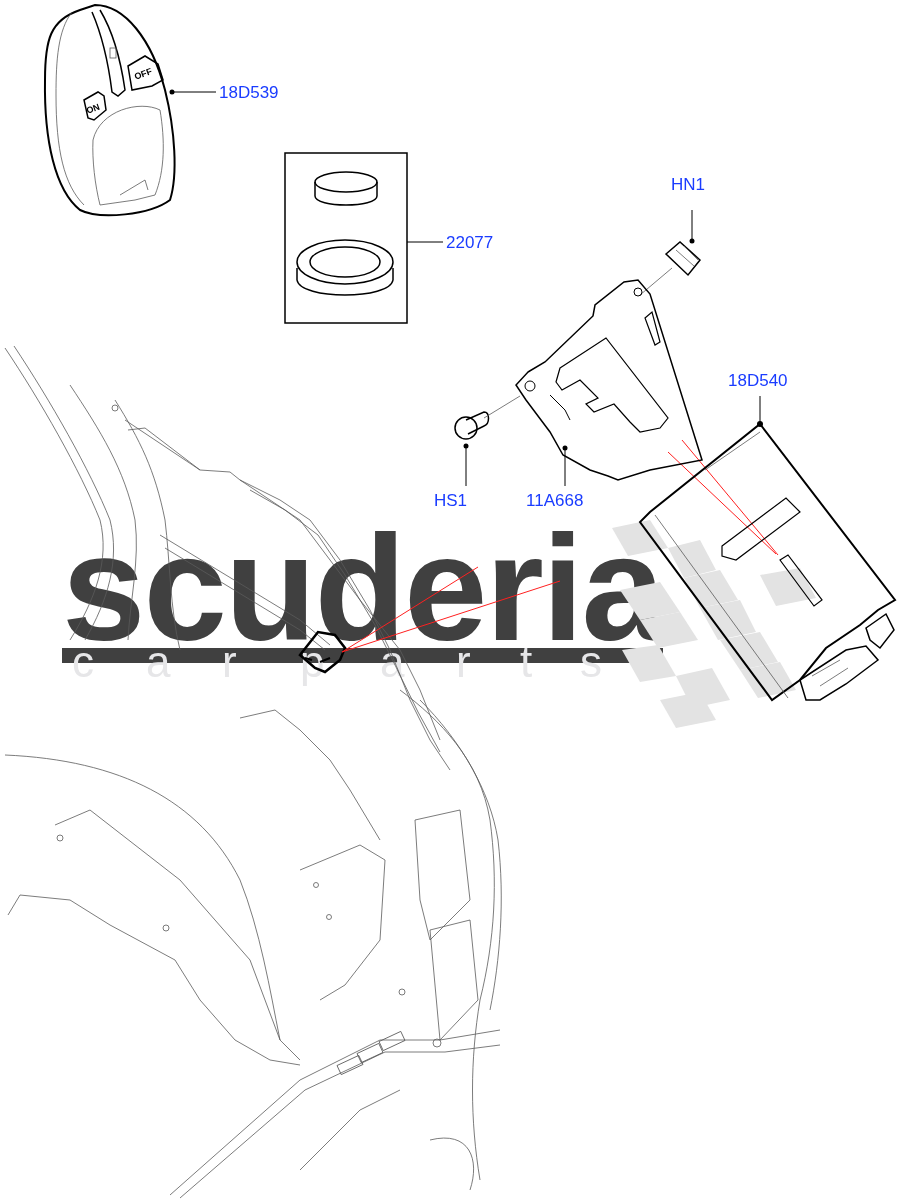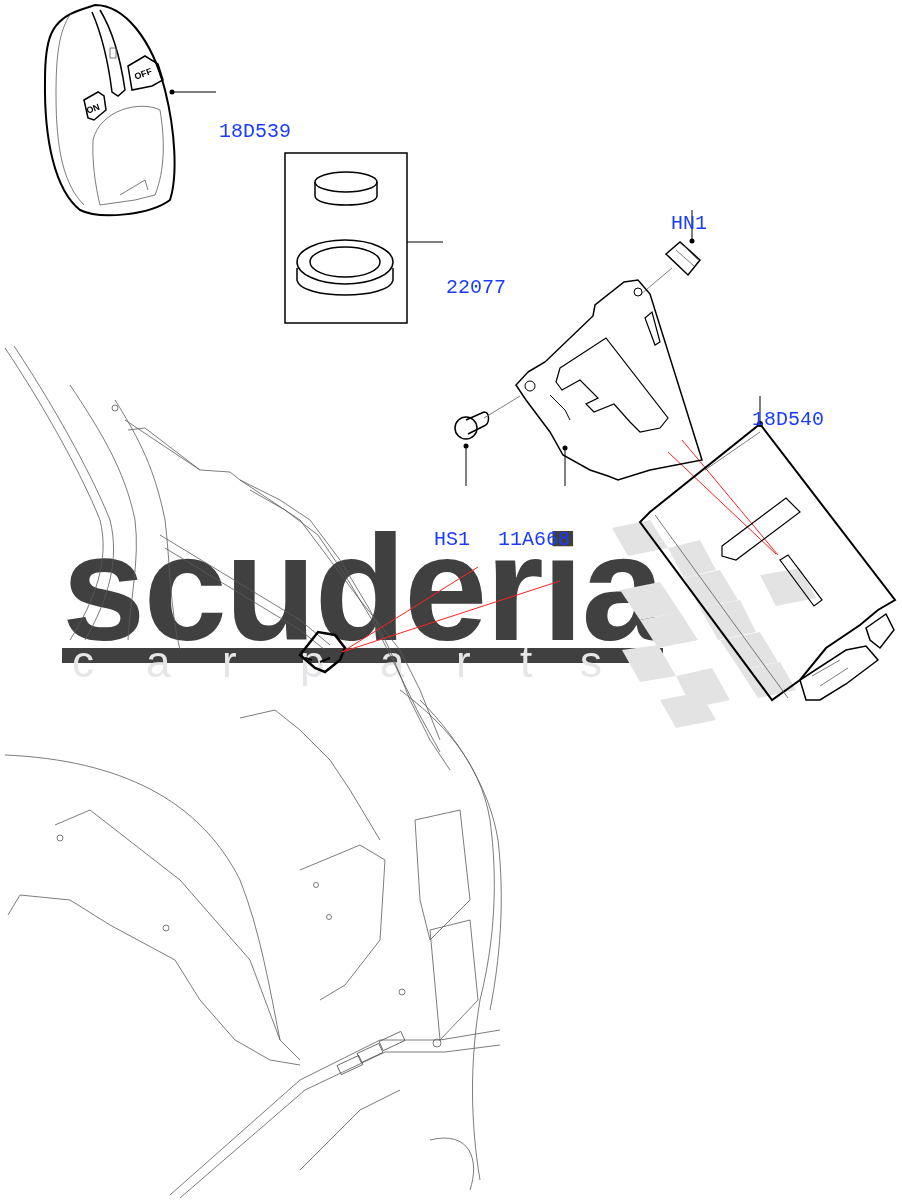--- a/index.html
+++ b/index.html
@@ -4,22 +4,22 @@
   <style>
     html, body { margin: 0; padding: 0; background: #ffffff; }
     body { width: 902px; height: 1200px; position: relative; overflow: hidden;
            font-family: "Liberation Sans", sans-serif; }
     #canvas { position: absolute; left: 0; top: 0; width: 902px; height: 1200px; }
     .wm-main { position: absolute; left: 62px; top: 513px; font-size: 150px; font-weight: bold;
                color: #404040; letter-spacing: -2px; line-height: 1; pointer-events: none;
                font-family: "Liberation Sans", sans-serif; text-decoration: underline; }
     .wm-sub { position: absolute; top: 640px; font-size: 44px; color: #e6e6e8; line-height: 1;
               pointer-events: none; font-family: "Liberation Sans", sans-serif; }
-    .callout { position: absolute; color: #1a3cff; font-size: 20px; line-height: 1;
-               font-family: Liberation Mono, monospace; cursor: pointer; white-space: nowrap; margin-top: 38px; }
+    .callout { position: absolute; color: #1a3cff; font-size: 17px; line-height: 1;
+               font-family: Liberation Sans, sans-serif; cursor: pointer; white-space: nowrap; }
     .ln { fill: none; stroke: #000; }
     .thin { fill: none; stroke: #5a5a5a; stroke-width: 0.8; }
     .red { stroke: #ff2020; stroke-width: 1; fill: none; }
   </style>
 </head>
 <body>
 
 <div class="wm-main">scuderia</div>
 <div class="wm-sub" style="left:72px">c</div>
 <div class="wm-sub" style="left:146px">a</div>
@@ -163,17 +163,17 @@
     <path class="ln" stroke-width="1.5" d="M800,680 L846,650 L866,646 L878,660 L846,684 L820,700 L806,700 Z"></path>
     <path class="ln" stroke-width="1.5" d="M866,628 L886,614 L894,630 L880,648 L870,640 Z"></path>
     <path class="thin" d="M812,676 L840,660 M820,686 L848,668"></path>
     <path class="thin" d="M705,470 L760,432"></path>
   </g>
   <line class="ln" stroke-width="1" x1="760" y1="396" x2="760" y2="424"></line>
   <circle cx="760" cy="424" r="3" fill="#000"></circle>
 </svg>
 
 <div class="callout" style="left:219px; top:84px;">18D539</div>
-<div class="callout" style="left:446px; top:240px;">22077</div>
+<div class="callout" style="left:446px; top:234px;">22077</div>
 <div class="callout" style="left:671px; top:176px;">HN1</div>
 <div class="callout" style="left:434px; top:492px;">HS1</div>
-<div class="callout" style="left:498px; top:492px;">11A668</div>
-<div class="callout" style="left:752px; top:372px;">18D540</div>
+<div class="callout" style="left:526px; top:492px;">11A668</div>
+<div class="callout" style="left:728px; top:372px;">18D540</div>
 
 </body></html>

